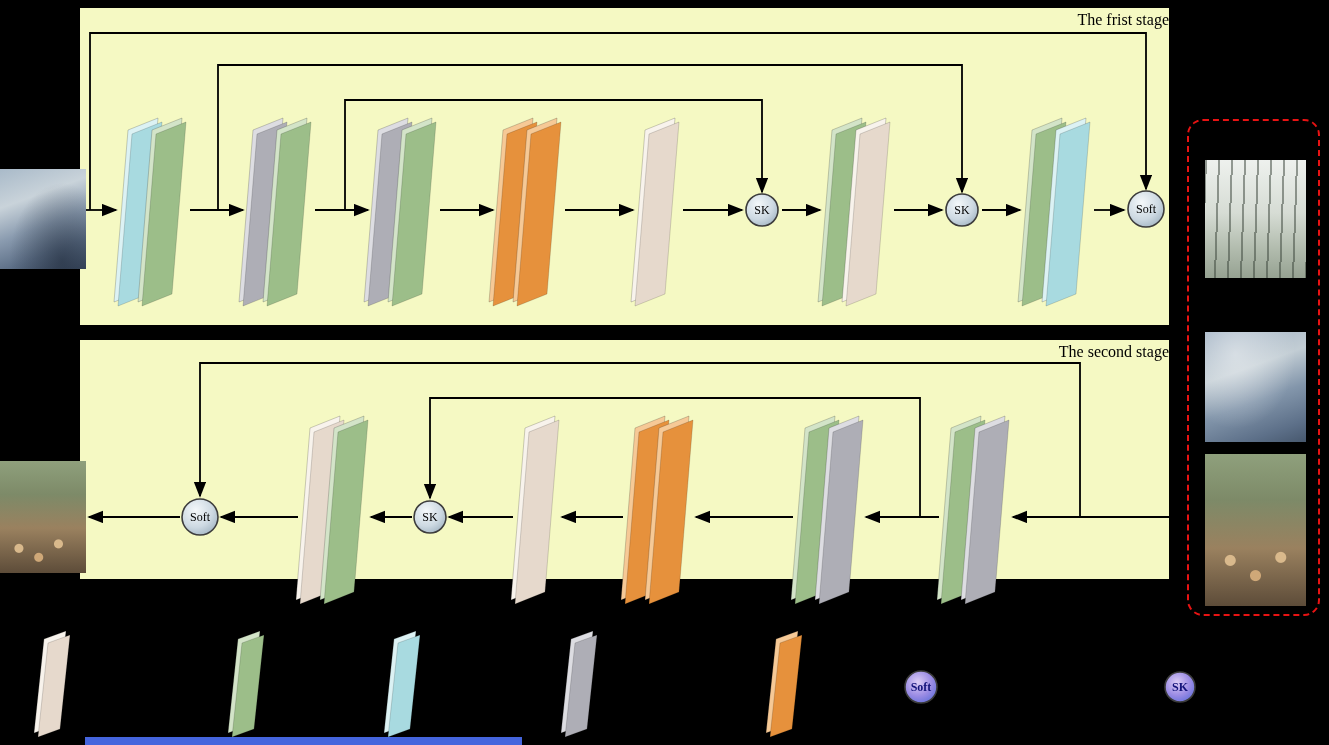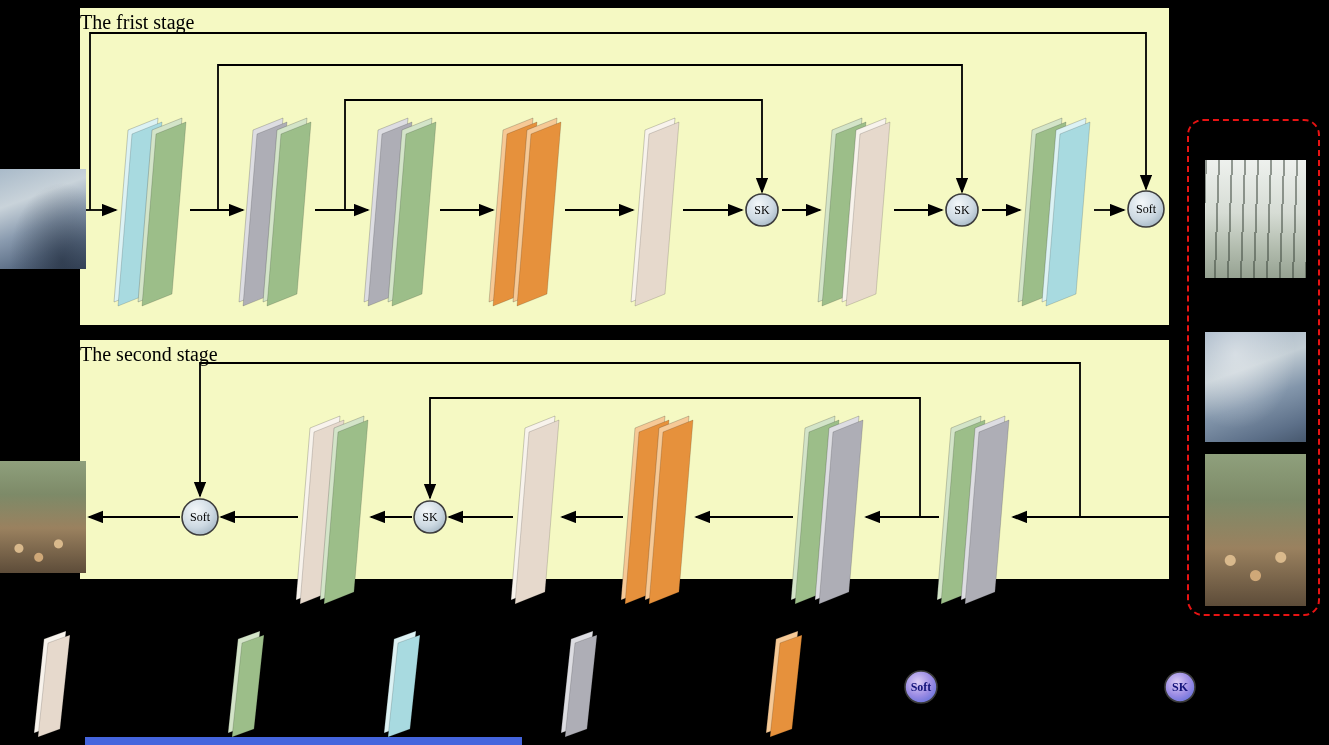--- a/index.html
+++ b/index.html
@@ -4,22 +4,22 @@
 <style>
   html,body{margin:0;padding:0;background:#000;}
   .canvas{
     position:relative;width:1329px;height:745px;background:#000;
     overflow:hidden;font-family:"Liberation Serif", serif;
   }
   .panel{position:absolute;background:#f5f9c3;}
   .panel-stage1{left:80px;top:8px;width:1089px;height:317px;}
   .panel-stage2{left:80px;top:340px;width:1089px;height:239px;}
   .stage-title{
-    position:absolute;top:3px;left:0;width:100%;text-align:left;
-    font-size:20px;color:#000;
+    position:absolute;top:3px;left:0;width:100%;text-align:right;
+    font-size:16px;color:#000;
   }
   .img{position:absolute;}
   .img-hazy-input{
     left:0;top:169px;width:86px;height:100px;
     background:
       radial-gradient(ellipse at 72% 92%, rgba(25,35,50,.55), rgba(0,0,0,0) 60%),
       linear-gradient(160deg,#a9bac9 0%,#c9d3da 30%,#8b9cb0 55%,#5f7189 78%,#3f4f66 100%);
   }
   .img-final-output{
     left:0;top:461px;width:86px;height:112px;

